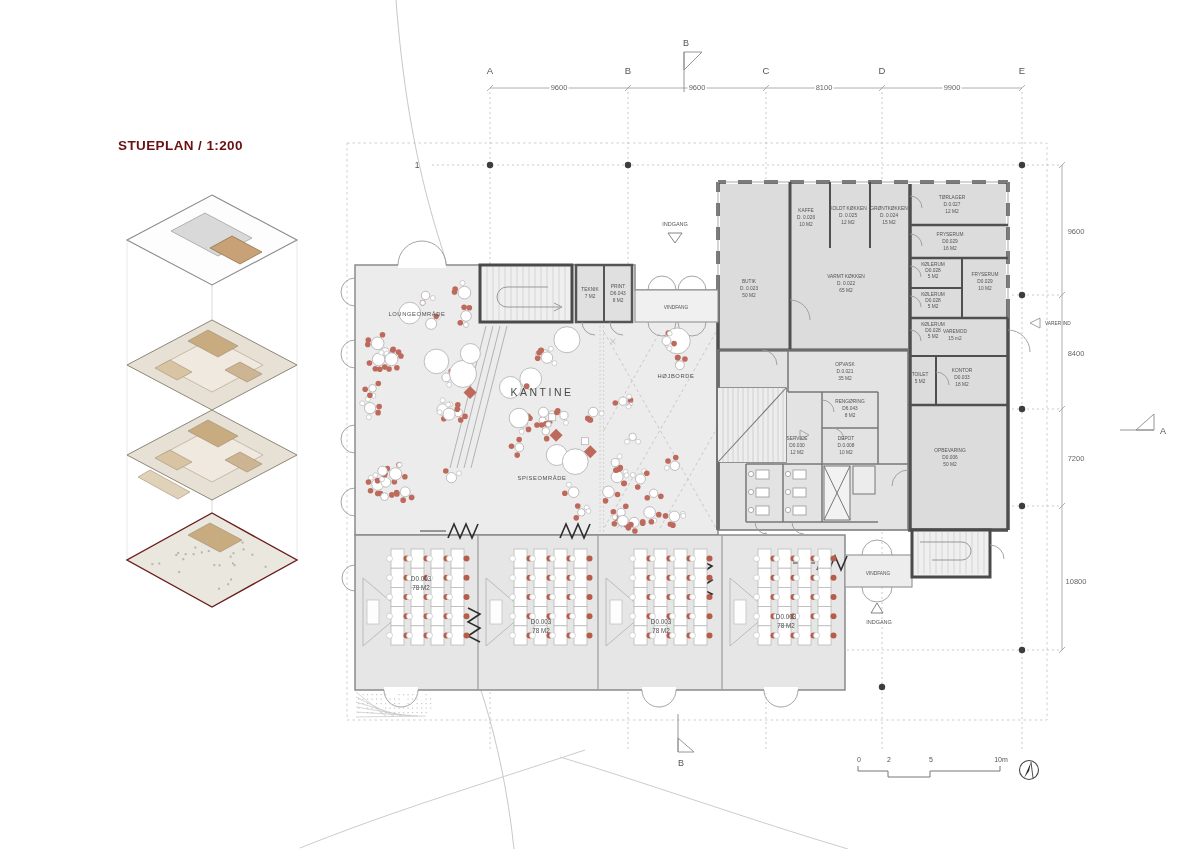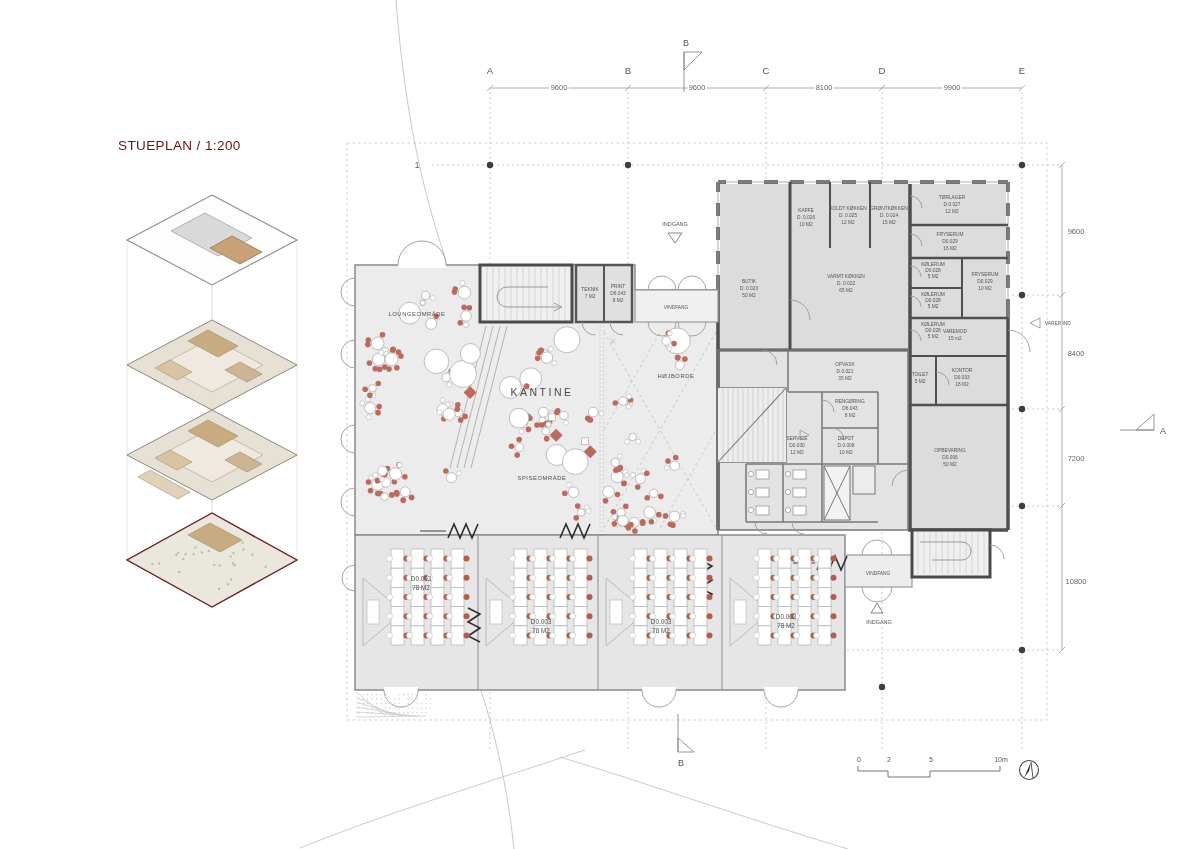--- a/index.html
+++ b/index.html
@@ -1,19 +1,19 @@
 <!DOCTYPE html>
 <html><head>
 <meta charset="utf-8">
 <style>
   html,body{margin:0;padding:0;background:#ffffff;}
   .stage{position:relative;width:1200px;height:849px;background:#ffffff;overflow:hidden;
          font-family:"Liberation Sans","DejaVu Sans",sans-serif;}
   .stage svg{position:absolute;left:0;top:0;}
-  .plan-title{position:absolute;left:118px;top:138px;font-size:13.5px;font-weight:normal;
+  .plan-title{position:absolute;left:118px;top:138px;font-size:13.5px;font-weight:bold;
               color:#6a1212;letter-spacing:.4px;}
   text{fill:#5a5a5a;}
   .glab{font-size:9.5px;fill:#555;}
   .dim{font-size:7.5px;fill:#666;paint-order:stroke;stroke:#fff;stroke-width:3px;}
   .rownum{font-size:8.5px;fill:#555;}
   .tiny{font-size:5.5px;fill:#545454;}
   .micro{font-size:4.8px;fill:#545454;}
   .areaname{font-size:5.8px;fill:#4f4f4f;letter-spacing:.6px;}
   .kantine{font-size:10.5px;fill:#4a4a4a;letter-spacing:2.5px;}
   .cls{font-size:6.3px;fill:#4f4f4f;}

